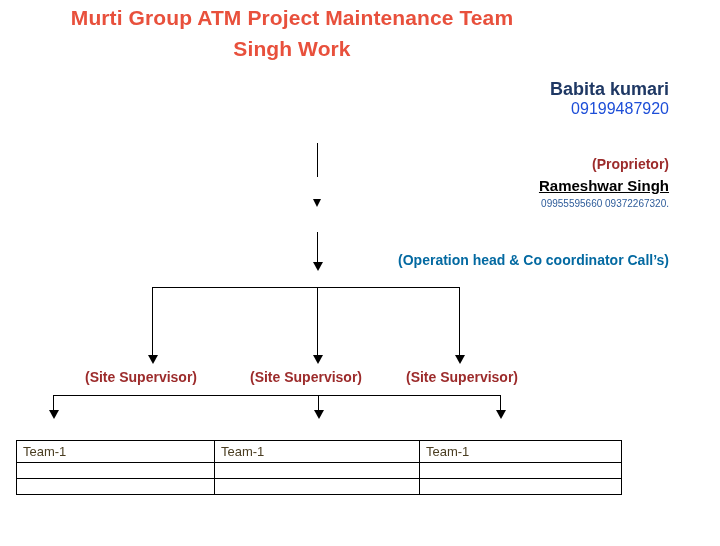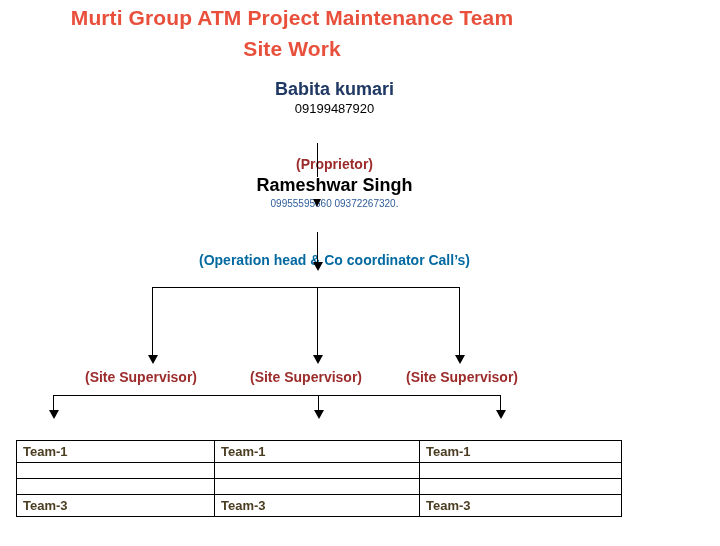--- a/index.html
+++ b/index.html
@@ -33,42 +33,42 @@
     letter-spacing: 0.1px;
     white-space: nowrap;
   }
   #title-1 { top: 6px; }
   #title-2 { top: 37px; }
 
   
   .person {
     position: absolute;
     width: 669px;
-    text-align: center;
+    text-align: right;
   }
   .person .pname {
     font-weight: bold;
     white-space: nowrap;
   }
   .person .pphone {
     white-space: nowrap;
   }
   .person .prole {
     font-weight: bold;
     white-space: nowrap;
     margin-top: 38px;
   }
 
   #person-proprietor { top: 78px; }
   #person-proprietor .pname  { color: #1F3864; font-size: 18px; line-height: 22px; }
-  #person-proprietor .pphone { color: #000000; font-size: 13px; line-height: 17px; }
+  #person-proprietor .pphone { color: #1d4ed8; font-size: 16px; line-height: 17px; }
   #person-proprietor .prole  { color: #9C2B2B; font-size: 14px; line-height: 18px; }
 
   #person-ophead { top: 176px; }
-  #person-ophead .pname  { color: #000000; font-size: 18px; line-height: 19px; }
+  #person-ophead .pname  { color: #000000; font-size: 15px; line-height: 19px; text-decoration: underline; }
   #person-ophead .pphone { color: #2E5C9A; font-size: 10px; line-height: 18px; }
   #person-ophead .prole  { color: #0369a1; font-size: 14px; line-height: 19px; }
 
   
   .vline {
     position: absolute;
     width: 1px;
     background: #000000;
   }
   .hline {
@@ -108,39 +108,39 @@
     top: 440px;
     width: 584px;
     border-collapse: collapse;
     table-layout: fixed;
   }
   #team-table td {
     border: 1px solid #000000;
     height: 16px;
     padding: 0 0 0 6px;
     font-size: 13px;
-    font-weight: bold;
+    font-weight: normal;
     color: #4a3d21;
     vertical-align: middle;
     overflow: hidden;
     white-space: nowrap;
   }
   #team-table td.c0 { width: 191px; }
   #team-table td.c1 { width: 198px; }
   #team-table td.c2 { width: 195px; }
   #team-table tr.filled td { height: 21px; }
   #team-table tr.blank td  { height: 15px; }
 </style>
 </head>
 <body>
 
 <div id="chart">
 
   <div class="title-line" id="title-1">Murti Group ATM Project Maintenance Team</div>
-  <div class="title-line" id="title-2">Site Work</div>
+  <div class="title-line" id="title-2">Singh Work</div>
 
   <div class="person" id="person-proprietor">
     <div class="pname">Babita kumari</div>
     <div class="pphone">09199487920</div>
     <div class="prole">(Proprietor)</div>
   </div>
 
   <div class="vline" style="left:317px; top:143px; height:34px;"></div>
 
   <div class="person" id="person-ophead">
@@ -184,21 +184,16 @@
         <tr class="blank">
           <td class="c0"></td>
           <td class="c1"></td>
           <td class="c2"></td>
         </tr>
         <tr class="blank">
           <td class="c0"></td>
           <td class="c1"></td>
           <td class="c2"></td>
         </tr>
-        <tr class="filled">
-          <td class="c0">Team-3</td>
-          <td class="c1">Team-3</td>
-          <td class="c2">Team-3</td>
-        </tr>
       </tbody>
   </table>
 
 </div>
 
 </body></html>

